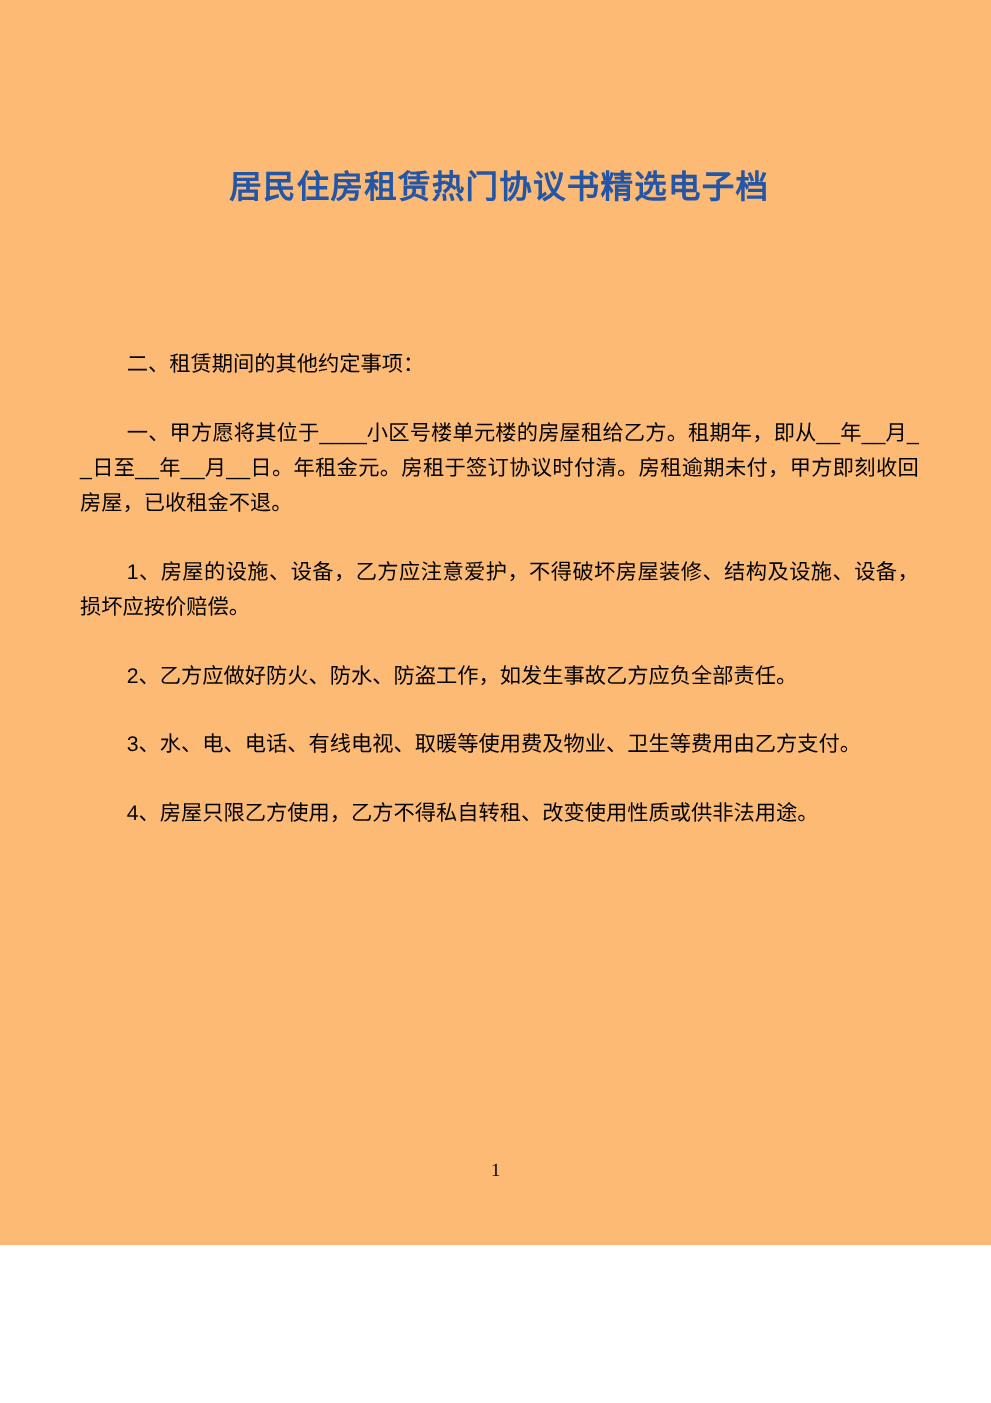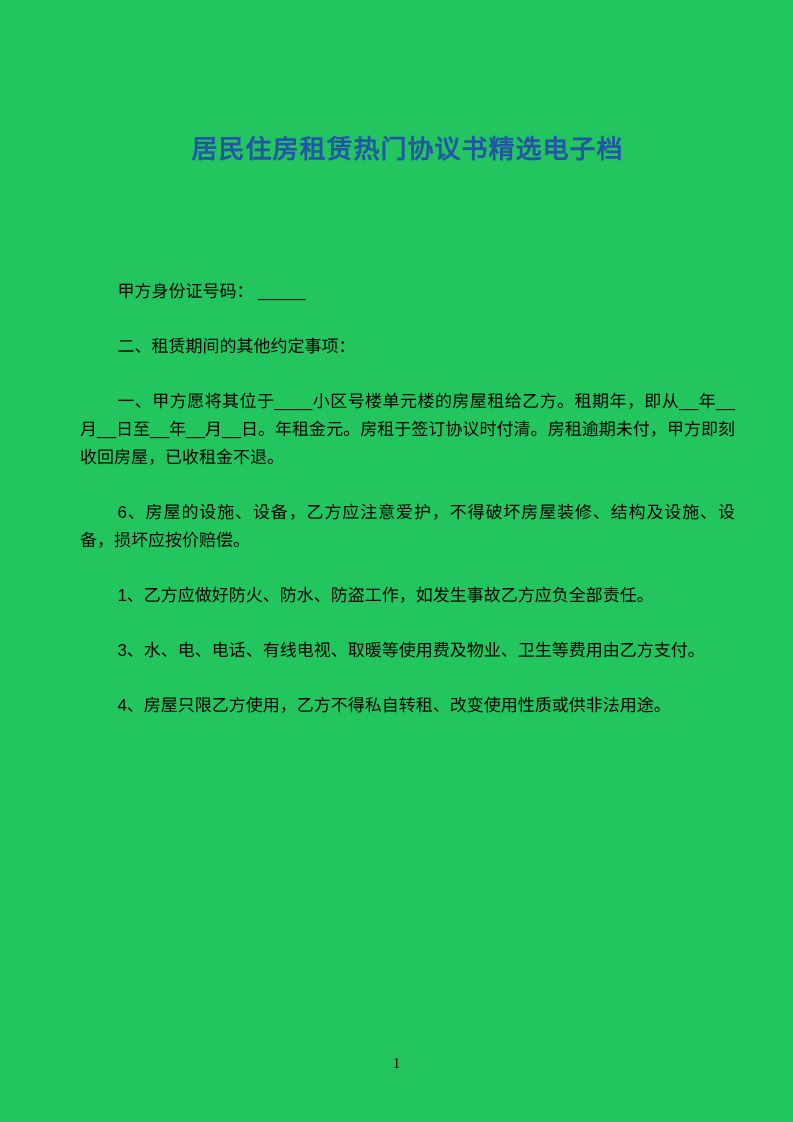--- a/index.html
+++ b/index.html
@@ -1,26 +1,25 @@
 <!DOCTYPE html>
 <html lang="zh-CN"><head>
 <meta charset="utf-8">
 <style>
   * { margin: 0; padding: 0; box-sizing: border-box; }
   html, body { background: #ffffff; }
   .page {
     position: relative;
     width: 793px;
-    height: 1122px;
+    height: 996px;
     margin: 0 auto;
-    background: #22c55e;
+    background: #fdba74;
     overflow: hidden;
     font-family: "Liberation Sans", "DejaVu Sans", sans-serif;
     color: #000000;
-    padding-left: 16px;
   }
   .content {
     padding: 132px 58px 0 64px;
   }
   .doc-title {
     font-size: 26px;
     font-weight: bold;
     text-align: center;
     color: #2456A8;            
     letter-spacing: 1px;
@@ -46,31 +45,30 @@
     color: #000000;
   }
 </style>
 </head>
 <body>
 
 <div class="page">
   <div class="content">
     <h1 class="doc-title">居民住房租赁热门协议书精选电子档</h1>
 
-    <p class="para">甲方身份证号码： _____</p>
 
 
 
     <p class="para">二、租赁期间的其他约定事项：</p>
 
     <p class="para">一、甲方愿将其位于____小区号楼单元楼的房屋租给乙方。租期年，即从__年__月__日至__年__月__日。年租金元。房租于签订协议时付清。房租逾期未付，甲方即刻收回房屋，已收租金不退。</p>
 
-    <p class="para">6、房屋的设施、设备，乙方应注意爱护，不得破坏房屋装修、结构及设施、设备，损坏应按价赔偿。</p>
+    <p class="para">1、房屋的设施、设备，乙方应注意爱护，不得破坏房屋装修、结构及设施、设备，损坏应按价赔偿。</p>
 
-    <p class="para">1、乙方应做好防火、防水、防盗工作，如发生事故乙方应负全部责任。</p>
+    <p class="para">2、乙方应做好防火、防水、防盗工作，如发生事故乙方应负全部责任。</p>
 
     <p class="para">3、水、电、电话、有线电视、取暖等使用费及物业、卫生等费用由乙方支付。</p>
 
     <p class="para">4、房屋只限乙方使用，乙方不得私自转租、改变使用性质或供非法用途。</p>
 
 
   </div>
 
   <div class="page-number">1</div>
 </div>

